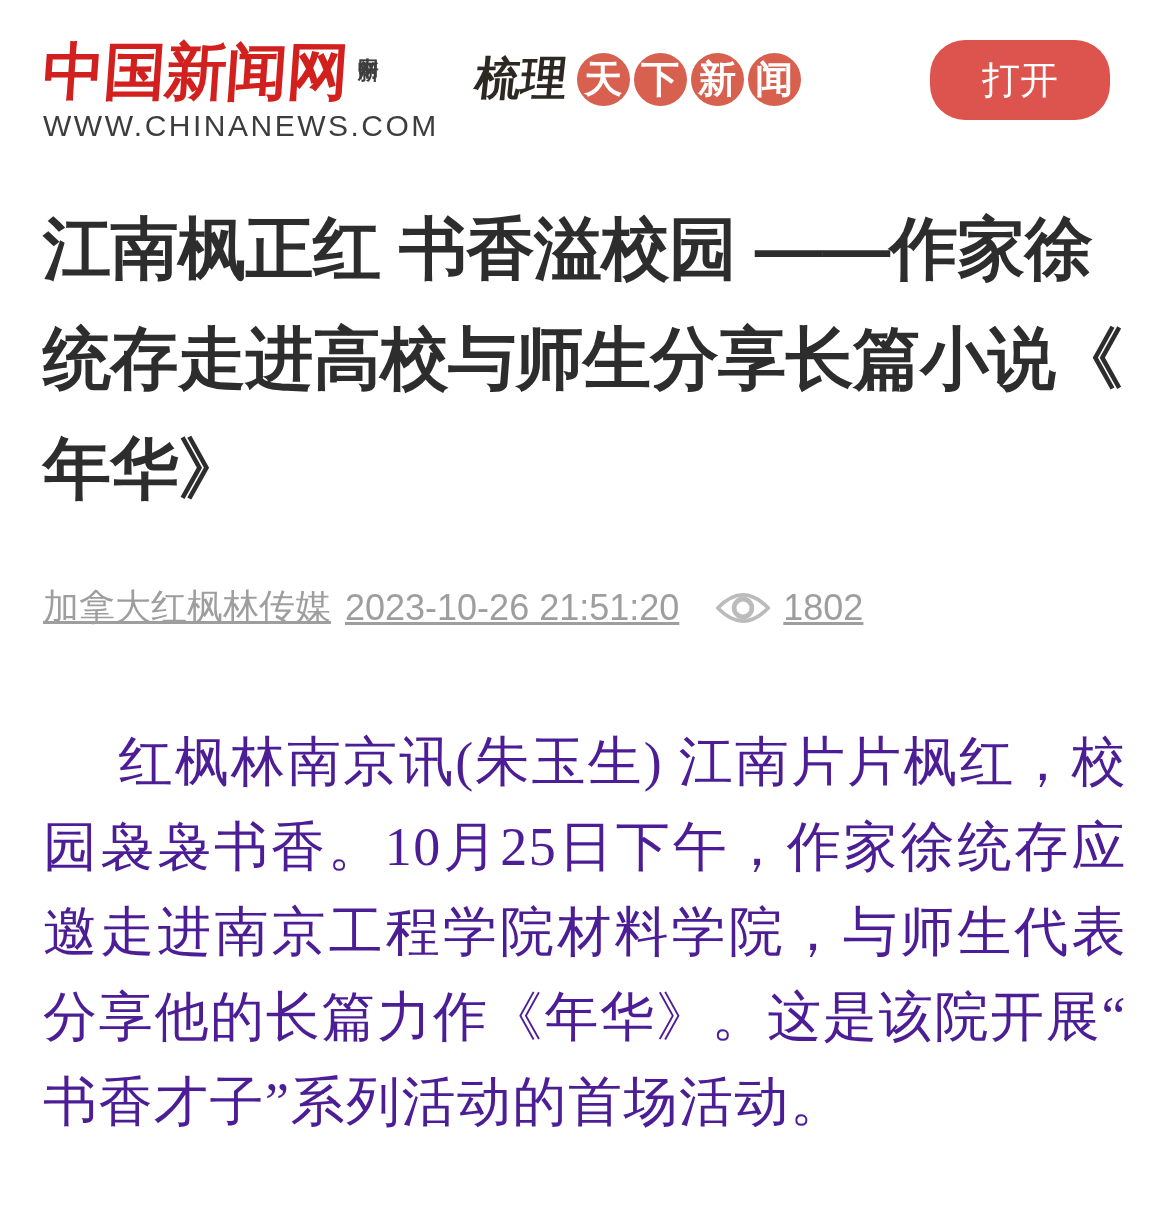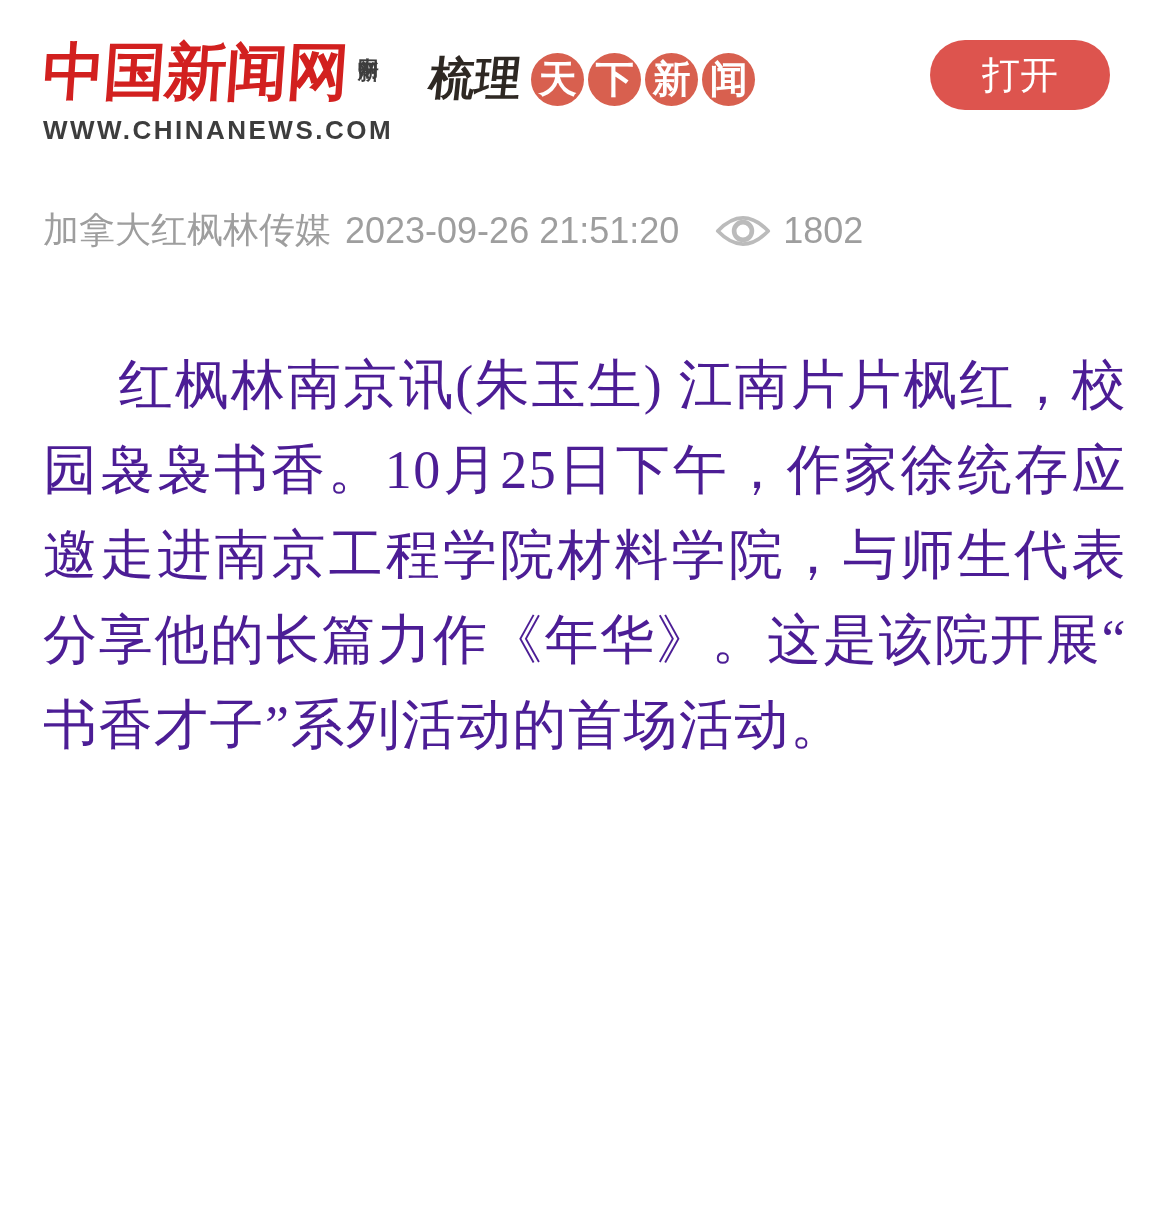--- a/index.html
+++ b/index.html
@@ -51,25 +51,25 @@
     line-height:1.06;
     font-weight:700;
     color:#3d3d3d;
     margin-left:9px;
     margin-top:5px;
     writing-mode:vertical-rl;
     text-orientation:upright;
     letter-spacing:1px;
   }
   .logo-url{
-    font-size:26px;
-    font-weight:700;
+    font-size:30px;
+    font-weight:400;
     letter-spacing:2.5px;
     color:#3d3d3d;
-    margin-top:8px;
+    margin-top:2px;
     white-space:nowrap;
   }
   .slogan{
     display:flex;
     align-items:center;
     margin-left:36px;
     margin-top:12px;
     flex:0 0 auto;
   }
   .slogan-prefix{
@@ -91,21 +91,21 @@
     line-height:53px;
     text-align:center;
     margin-left:4px;
     flex:0 0 auto;
   }
   .open-button{
     margin-left:auto;
     margin-right:17px;
     margin-top:4px;
     width:180px;
-    height:70px;
+    height:80px;
     border-radius:35px;
     border:none;
     background:var(--button-red);
     color:#ffffff;
     font-size:38px;
     font-family:Liberation Serif, serif;
     display:flex;
     align-items:center;
     justify-content:center;
     cursor:pointer;
@@ -123,20 +123,21 @@
     line-break:anywhere;
     font-family:"Liberation Sans", sans-serif;
   }
   .byline{
     margin-top:60px;
     display:flex;
     align-items:center;
     font-size:36px;
     color:var(--byline-gray);
     white-space:nowrap;
+    text-decoration:underline;
   }
   .byline .source{margin-right:14px;}
   .byline .published{margin-right:36px;}
   .eye-icon{
     width:56px;
     height:40px;
     margin-right:12px;
     flex:0 0 auto;
   }
   .article-body{
@@ -171,24 +172,25 @@
       <span class="slogan-prefix">梳理</span>
       <span class="slogan-circle">天</span>
       <span class="slogan-circle">下</span>
       <span class="slogan-circle">新</span>
       <span class="slogan-circle">闻</span>
     </div>
 
     <button class="open-button">打开</button>
   </div>
 
+  <h1 class="article-title">江南枫正红 书香溢校园 ——作家徐统存走进高校与师生分享长篇小说《年华》</h1>
 
   <div class="byline">
     <span class="source">加拿大红枫林传媒</span>
-    <span class="published">2023-09-26 21:51:20</span>
+    <span class="published">2023-10-26 21:51:20</span>
     <svg class="eye-icon" viewBox="0 0 60 42" aria-hidden="true">
       <path d="M3 21 Q30 -7 57 21 Q30 49 3 21 Z" fill="none" stroke="#bbbbbb" stroke-width="4" stroke-linejoin="round"></path>
       <circle cx="30" cy="21" r="9.5" fill="none" stroke="#bbbbbb" stroke-width="5"></circle>
     </svg>
     <span class="views">1802</span>
   </div>
 
   <p class="article-body">红枫林南京讯(朱玉生) 江南片片枫红，校园袅袅书香。10月25日下午，作家徐统存应邀走进南京工程学院材料学院，与师生代表分享他的长篇力作《年华》。这是该院开展“书香才子”系列活动的首场活动。</p>
 
 </div>

